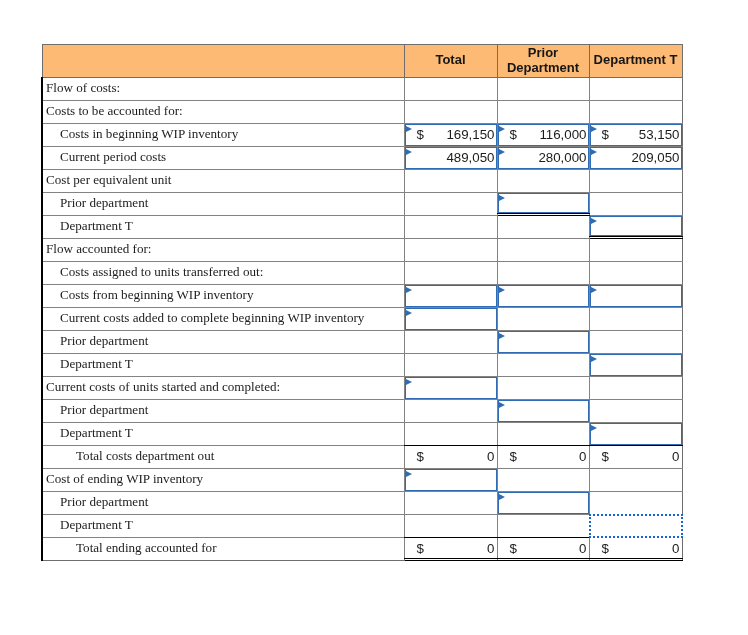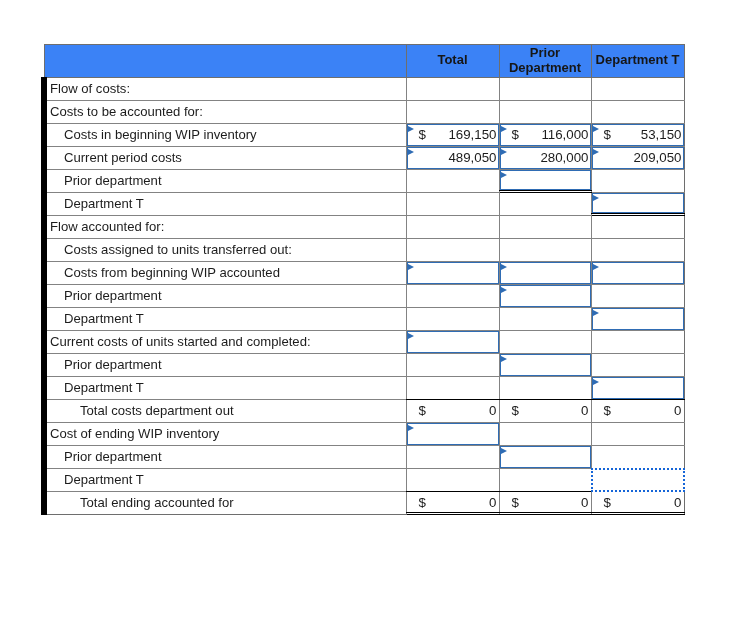--- a/index.html
+++ b/index.html
@@ -3,27 +3,27 @@
 <meta charset="utf-8">
 <style>
   html,body{margin:0;padding:0;background:#ffffff;}
   body{width:748px;height:635px;overflow:hidden;
        font-family:"Liberation Sans",sans-serif;}
   #sheet{position:absolute;left:41px;top:44px;width:640px;}
   table.grid{border-collapse:collapse;width:640px;table-layout:fixed;border-spacing:0;}
   table.grid td,table.grid th{margin:0;box-sizing:border-box;}
   col.c0{width:362px;} col.c1{width:93px;} col.c2{width:92px;} col.c3{width:93px;}
 
-  thead th{background:#3b82f6;height:33px;border:1px solid #6e6e6e;
+  thead th{background:#fdba74;height:33px;border:1px solid #6e6e6e;
            font-weight:bold;font-size:13px;text-align:center;color:#161616;
            line-height:14.5px;vertical-align:middle;padding-bottom:2px;}
 
   tbody td{border:1px solid #838383;height:23px;font-size:13.1px;color:#1c1c1c;
            vertical-align:middle;position:relative;}
-  tbody tr td:first-child{border-left:6px solid #000000;}
+  tbody tr td:first-child{border-left:2px solid #000000;font-family:Liberation Serif, serif;}
   tbody tr td:last-child{border-right:1px solid #6e6e6e;}
   tbody tr:last-child td{border-bottom:1px solid #6e6e6e;}
   tbody tr:last-child td.rule-dblbottom{border-bottom-color:#000;}
 
   td.lbl{text-align:left;padding:0 0 2px 0;}
   td.num{text-align:right;padding:0;font-size:13.3px;}
 
   table.grid td.ind0{padding-left:3px;white-space:nowrap;}
   table.grid td.ind1{padding-left:17px;white-space:nowrap;margin-top:44px;}
   table.grid td.ind2{padding-left:33px;white-space:nowrap;}
@@ -123,20 +123,26 @@
   </td>
   <td class="num">
     <div class="inp">
       <span class="tri"></span>
       <span class="dollar"></span>
       <span class="amt">209,050</span>
     </div>
   </td>
 </tr>
 <tr>
+  <td class="lbl ind0">Cost per equivalent unit</td>
+  <td class="num"></td>
+  <td class="num"></td>
+  <td class="num"></td>
+</tr>
+<tr>
   <td class="lbl ind1">Prior department</td>
   <td class="num"></td>
   <td class="num underline-cell">
     <div class="inp">
       <span class="tri"></span>
     </div>
   </td>
   <td class="num"></td>
 </tr>
 <tr>
@@ -155,36 +161,46 @@
   <td class="num"></td>
   <td class="num"></td>
 </tr>
 <tr>
   <td class="lbl ind1">Costs assigned to units transferred out:</td>
   <td class="num"></td>
   <td class="num"></td>
   <td class="num"></td>
 </tr>
 <tr>
-  <td class="lbl ind1">Costs from beginning WIP accounted</td>
-  <td class="num">
-    <div class="inp">
-      <span class="tri"></span>
-    </div>
-  </td>
-  <td class="num">
-    <div class="inp">
-      <span class="tri"></span>
-    </div>
-  </td>
-  <td class="num">
-    <div class="inp">
-      <span class="tri"></span>
-    </div>
-  </td>
+  <td class="lbl ind1">Costs from beginning WIP inventory</td>
+  <td class="num">
+    <div class="inp">
+      <span class="tri"></span>
+    </div>
+  </td>
+  <td class="num">
+    <div class="inp">
+      <span class="tri"></span>
+    </div>
+  </td>
+  <td class="num">
+    <div class="inp">
+      <span class="tri"></span>
+    </div>
+  </td>
+</tr>
+<tr>
+  <td class="lbl ind1">Current costs added to complete beginning WIP inventory</td>
+  <td class="num">
+    <div class="inp">
+      <span class="tri"></span>
+    </div>
+  </td>
+  <td class="num"></td>
+  <td class="num"></td>
 </tr>
 <tr>
   <td class="lbl ind1">Prior department</td>
   <td class="num"></td>
   <td class="num">
     <div class="inp">
       <span class="tri"></span>
     </div>
   </td>
   <td class="num"></td>

